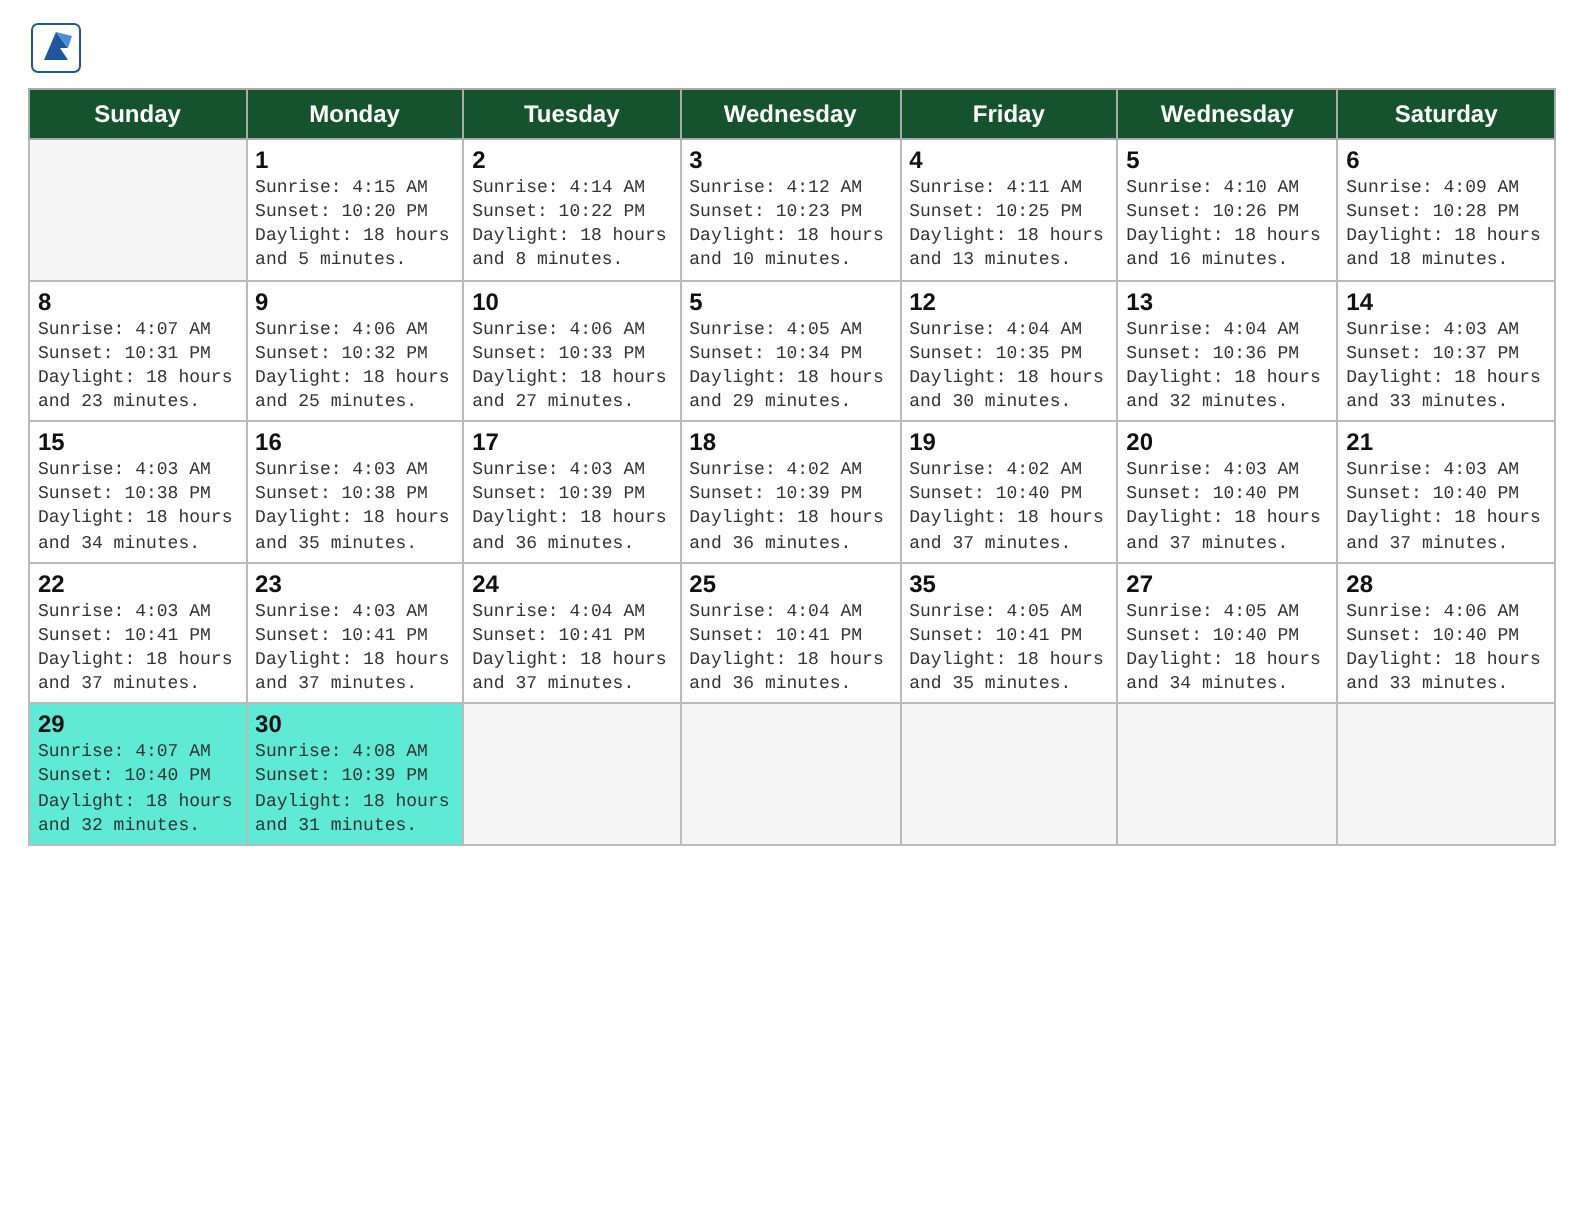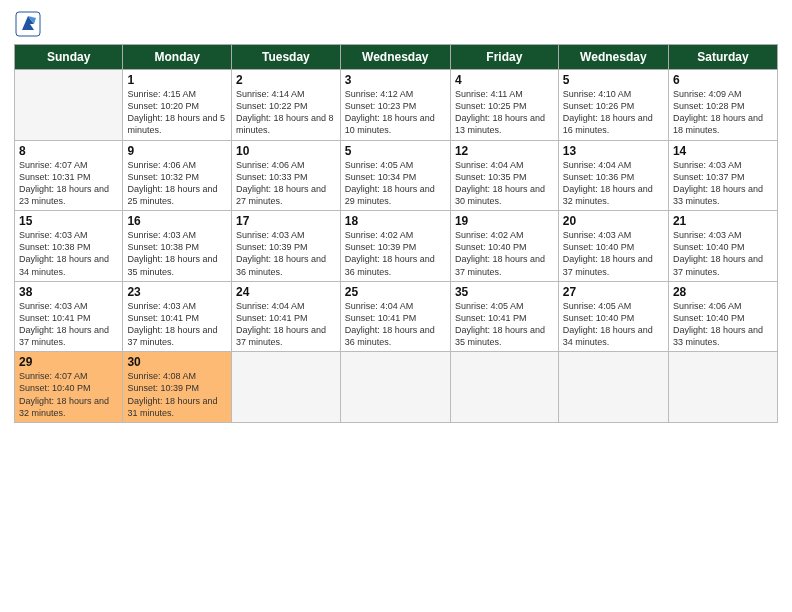--- a/index.html
+++ b/index.html
@@ -70,33 +70,34 @@
       vertical-align: top;
       border: 1px solid #bbb;
       padding: 3px 4px;
       font-size: 9px;
       color: #333;
       width: 113px;
       min-height: 72px;
       background: #fff;
     }
     .calendar tr:last-child td {
-      background: #fdba74;
+      background: #5eead4;
     }
     .day-number {
       font-size: 12px;
       font-weight: bold;
       color: #111;
       display: block;
       margin-bottom: 1px;
     }
     .day-info {
       font-size: 9px;
       line-height: 1.35;
       color: #333;
+      font-family: Liberation Mono, monospace;
     }
     .empty-cell {
       background: #f5f5f5 !important;
     }
   </style>
 </head>
 <body>
 
 <div class="page">
   <div class="header">
@@ -212,21 +213,21 @@
             <span class="day-number">20</span>
             <div class="day-info">Sunrise: 4:03 AM<br>Sunset: 10:40 PM<br>Daylight: 18 hours and 37 minutes.</div>
           </td>
           <td>
             <span class="day-number">21</span>
             <div class="day-info">Sunrise: 4:03 AM<br>Sunset: 10:40 PM<br>Daylight: 18 hours and 37 minutes.</div>
           </td>
         </tr>
         <tr>
           <td>
-            <span class="day-number">38</span>
+            <span class="day-number">22</span>
             <div class="day-info">Sunrise: 4:03 AM<br>Sunset: 10:41 PM<br>Daylight: 18 hours and 37 minutes.</div>
           </td>
           <td>
             <span class="day-number">23</span>
             <div class="day-info">Sunrise: 4:03 AM<br>Sunset: 10:41 PM<br>Daylight: 18 hours and 37 minutes.</div>
           </td>
           <td>
             <span class="day-number">24</span>
             <div class="day-info">Sunrise: 4:04 AM<br>Sunset: 10:41 PM<br>Daylight: 18 hours and 37 minutes.</div>
           </td>

